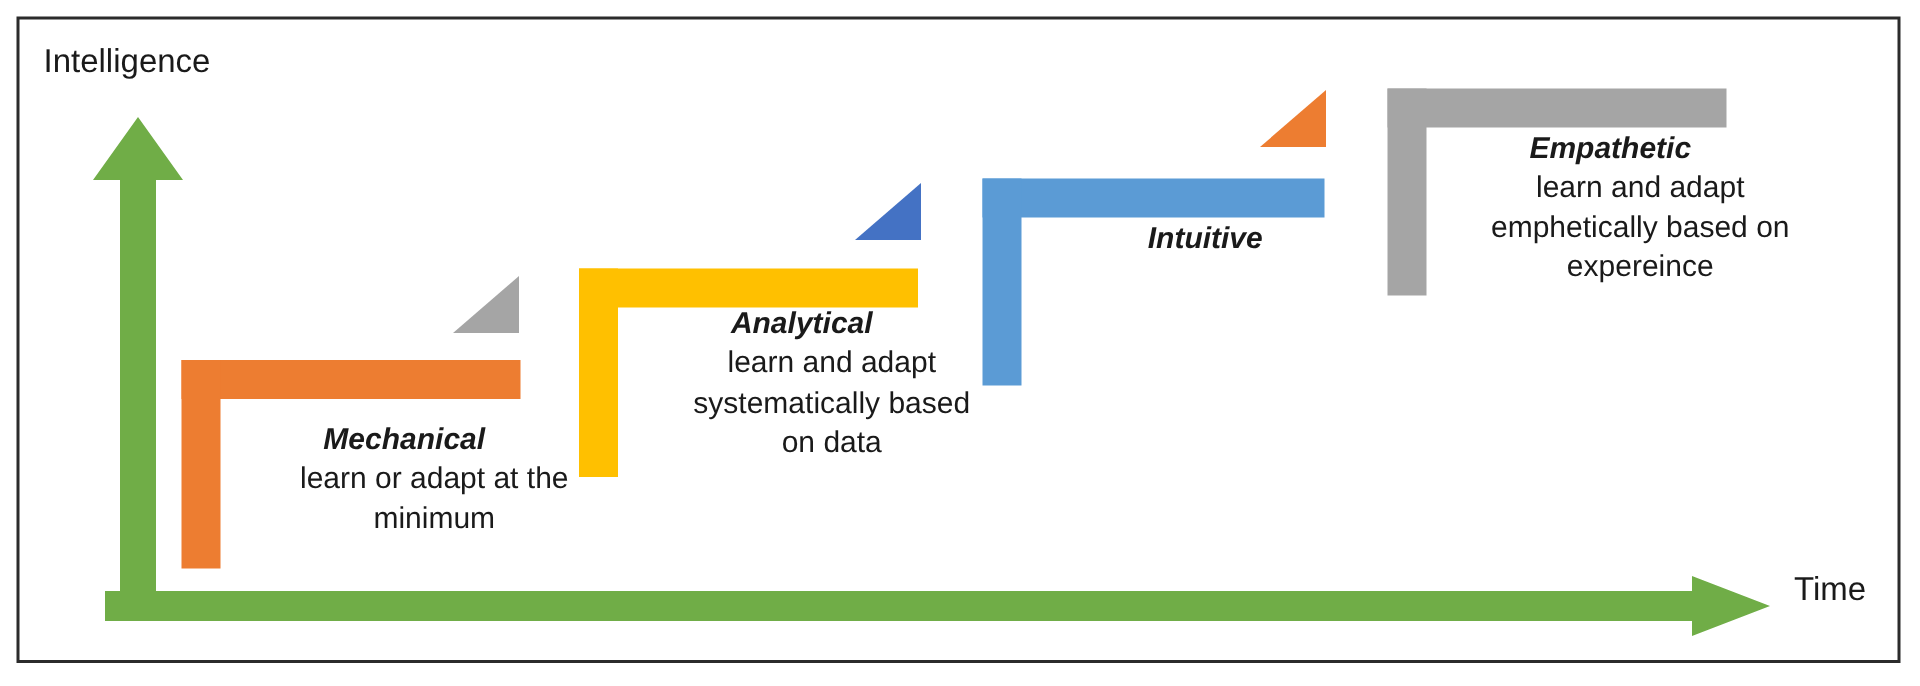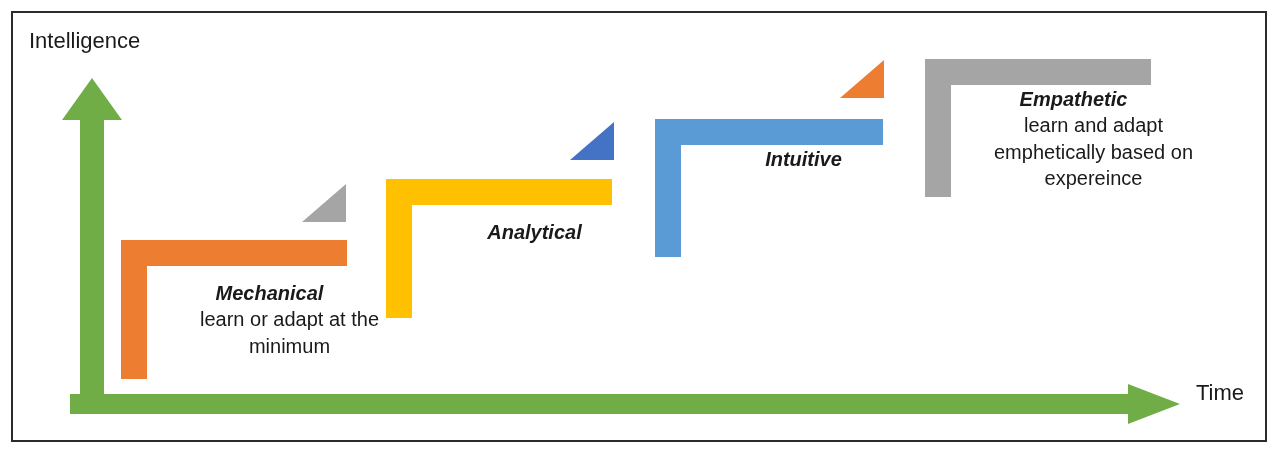--- a/index.html
+++ b/index.html
@@ -74,21 +74,21 @@
   }
   .step .caption .desc { display: block; padding-left: 40px; }
 
   
   #step-mechanical { left: 121px; top: 240px; width: 226px; }
   #step-mechanical .leg { height: 139px; }
   #step-mechanical .caption { left: 26px; top: 40px; width: 245px; text-align: center; }
 
   #step-analytical { left: 386px; top: 179px; width: 226px; }
   #step-analytical .leg { height: 139px; }
-  #step-analytical .caption { left: 26px; top: 40px; width: 245px; text-align: center; }
+  #step-analytical .caption { left: 26px; top: 24px; width: 245px; text-align: center; }
 
   #step-intuitive { left: 655px; top: 119px; width: 228px; }
   #step-intuitive .leg { height: 138px; }
   #step-intuitive .caption { left: 26px; top: 27px; width: 245px; }
 
   #step-empathetic { left: 925px; top: 59px; width: 226px; }
   #step-empathetic .leg { height: 138px; }
   #step-empathetic .caption { left: 26px; top: 27px; width: 245px; }
 
   
@@ -132,20 +132,21 @@
       <span class="title">Mechanical</span>
       <span class="desc">learn or adapt at the minimum</span>
     </div>
   </div>
 
   <div class="step" id="step-analytical">
     <div class="arm" style="background:#ffc000"></div>
     <div class="leg" style="background:#ffc000"></div>
     <div class="caption">
       <span class="title">Analytical</span>
+      <span class="desc">learn and adapt systematically based on data</span>
     </div>
   </div>
 
   <div class="step" id="step-intuitive">
     <div class="arm" style="background:#5b9bd5"></div>
     <div class="leg" style="background:#5b9bd5"></div>
     <div class="caption">
       <span class="title">Intuitive</span>
     </div>
   </div>

